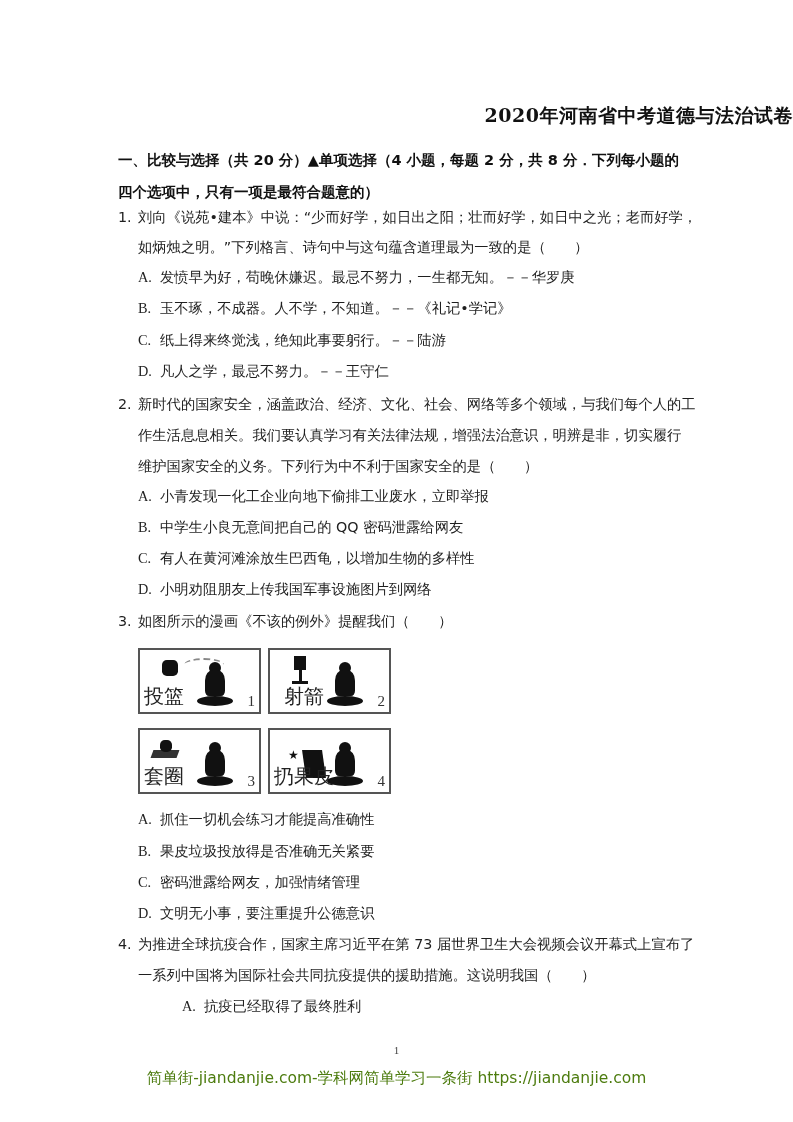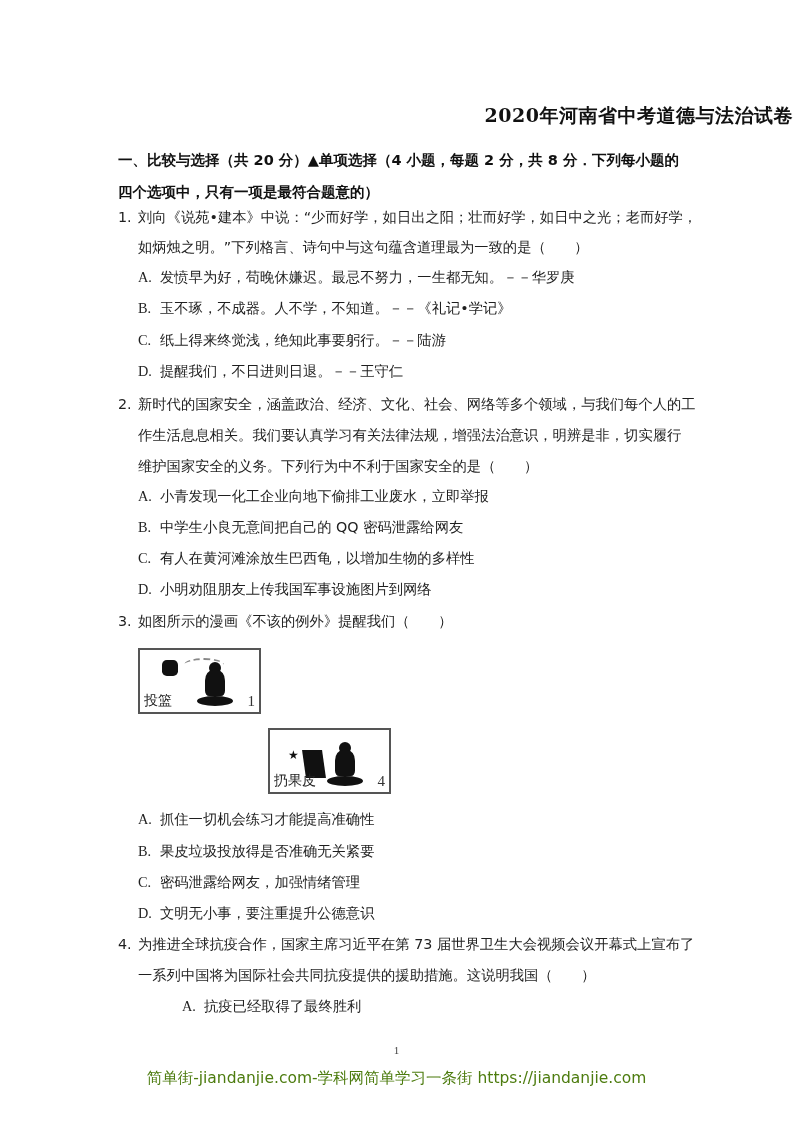--- a/index.html
+++ b/index.html
@@ -19,21 +19,21 @@
     }
     .line { position: absolute; font-size: 14.3px; white-space: nowrap; color: #1f1f1f; }
     .qnum { display: inline-block; width: 20px; }
     .optlabel { display: inline-block; width: 22px; font-family: "Liberation Serif", serif; }
     .comic-grid { position: absolute; left: 138px; top: 648px; width: 256px; height: 148px; }
     .panel {
       position: absolute; width: 123px; height: 66px;
       border: 2px solid #555; box-sizing: border-box; background: #fff; overflow: hidden;
     }
     .panel-label {
-      position: absolute; left: 4px; bottom: 2px; font-size: 14px;
+      position: absolute; left: 4px; bottom: 2px; font-size: 20px;
       font-family: "DejaVu Serif", "Liberation Serif", serif; color: #222;
     }
     .panel-num {
       position: absolute; right: 4px; bottom: 2px; font-size: 15px;
       font-family: "Liberation Serif", serif; color: #333;
     }
     .figure {
       position: absolute; right: 26px; bottom: 6px; width: 36px; height: 44px;
     }
     .figure .body {
@@ -69,21 +69,21 @@
   <div class="page-title">2020年河南省中考道德与法治试卷</div>
 
   <div class="section-header">一、比较与选择（共 20 分）▲单项选择（4 小题，每题 2 分，共 8 分．下列每小题的四个选项中，只有一项是最符合题意的）</div>
 
   <div>
     <div class="line" style="left:118px; top:208px;"><span class="qnum">1.</span><span>刘向《说苑•建本》中说：“少而好学，如日出之阳；壮而好学，如日中之光；老而好学，</span></div>
     <div class="line" style="left:138px; top:238px;">如炳烛之明。”下列格言、诗句中与这句蕴含道理最为一致的是（　　）</div>
     <div class="line" style="left:138px; top:268px;"><span class="optlabel">A.</span><span>发愤早为好，苟晚休嫌迟。最忌不努力，一生都无知。－－华罗庚</span></div>
     <div class="line" style="left:138px; top:299px;"><span class="optlabel">B.</span><span>玉不琢，不成器。人不学，不知道。－－《礼记•学记》</span></div>
     <div class="line" style="left:138px; top:331px;"><span class="optlabel">C.</span><span>纸上得来终觉浅，绝知此事要躬行。－－陆游</span></div>
-    <div class="line" style="left:138px; top:362px;"><span class="optlabel">D.</span><span>提醒我们，不日进则日退。－－王守仁</span></div>
+    <div class="line" style="left:138px; top:362px;"><span class="optlabel">D.</span><span>凡人之学，最忌不努力。－－王守仁</span></div>
   </div>
 
   <div>
     <div class="line" style="left:118px; top:395px;"><span class="qnum">2.</span><span>新时代的国家安全，涵盖政治、经济、文化、社会、网络等多个领域，与我们每个人的工</span></div>
     <div class="line" style="left:138px; top:426px;">作生活息息相关。我们要认真学习有关法律法规，增强法治意识，明辨是非，切实履行</div>
     <div class="line" style="left:138px; top:457px;">维护国家安全的义务。下列行为中不利于国家安全的是（　　）</div>
     <div class="line" style="left:138px; top:487px;"><span class="optlabel">A.</span><span>小青发现一化工企业向地下偷排工业废水，立即举报</span></div>
     <div class="line" style="left:138px; top:518px;"><span class="optlabel">B.</span><span>中学生小良无意间把自己的 QQ 密码泄露给网友</span></div>
     <div class="line" style="left:138px; top:549px;"><span class="optlabel">C.</span><span>有人在黄河滩涂放生巴西龟，以增加生物的多样性</span></div>
     <div class="line" style="left:138px; top:580px;"><span class="optlabel">D.</span><span>小明劝阻朋友上传我国军事设施图片到网络</span></div>
@@ -99,21 +99,44 @@
         <div class="dash" style="left:44px; top:8px; width:40px; height:12px;"></div>
         <div class="figure">
             <div class="head"></div>
             <div class="body"></div>
             <div class="base"></div>
           </div>
         <span class="panel-label">投篮</span>
         <span class="panel-num">1</span>
       </div>
 
+      <div class="panel" style="left:130px; top:0;">
+        <div class="prop" style="left:24px; top:6px; width:12px; height:14px;"></div>
+        <div class="prop" style="left:29px; top:20px; width:3px; height:12px;"></div>
+        <div class="prop" style="left:22px; top:31px; width:16px; height:3px;"></div>
+        <div class="figure">
+            <div class="head"></div>
+            <div class="body"></div>
+            <div class="base"></div>
+          </div>
+        <span class="panel-label" style="left:14px;">射箭</span>
+        <span class="panel-num">2</span>
+      </div>
 
+      <div class="panel" style="left:0; top:80px;">
+        <div class="prop" style="left:12px; top:20px; width:26px; height:8px; transform:skewX(-20deg); background:#333;"></div>
+        <div class="prop" style="left:20px; top:10px; width:12px; height:12px; border-radius:40%;"></div>
+        <div class="figure">
+            <div class="head"></div>
+            <div class="body"></div>
+            <div class="base"></div>
+          </div>
+        <span class="panel-label">套圈</span>
+        <span class="panel-num">3</span>
+      </div>
 
       <div class="panel" style="left:130px; top:80px;">
         <div style="position:absolute; left:18px; top:18px; font-size:12px; color:#111;">★</div>
         <div class="prop" style="left:34px; top:20px; width:20px; height:28px; transform:skewX(8deg);"></div>
         <div class="figure">
             <div class="head"></div>
             <div class="body"></div>
             <div class="base"></div>
           </div>
         <span class="panel-label">扔果皮</span>

